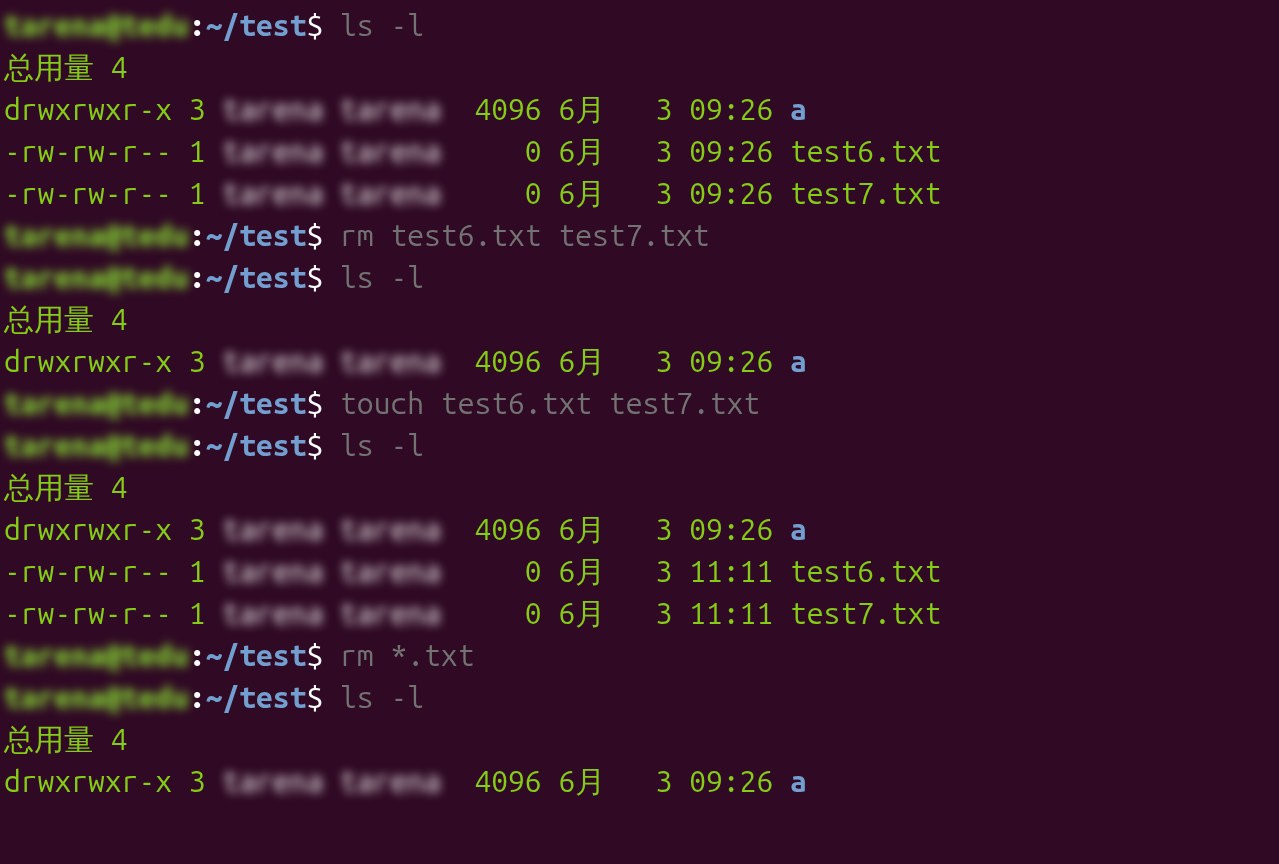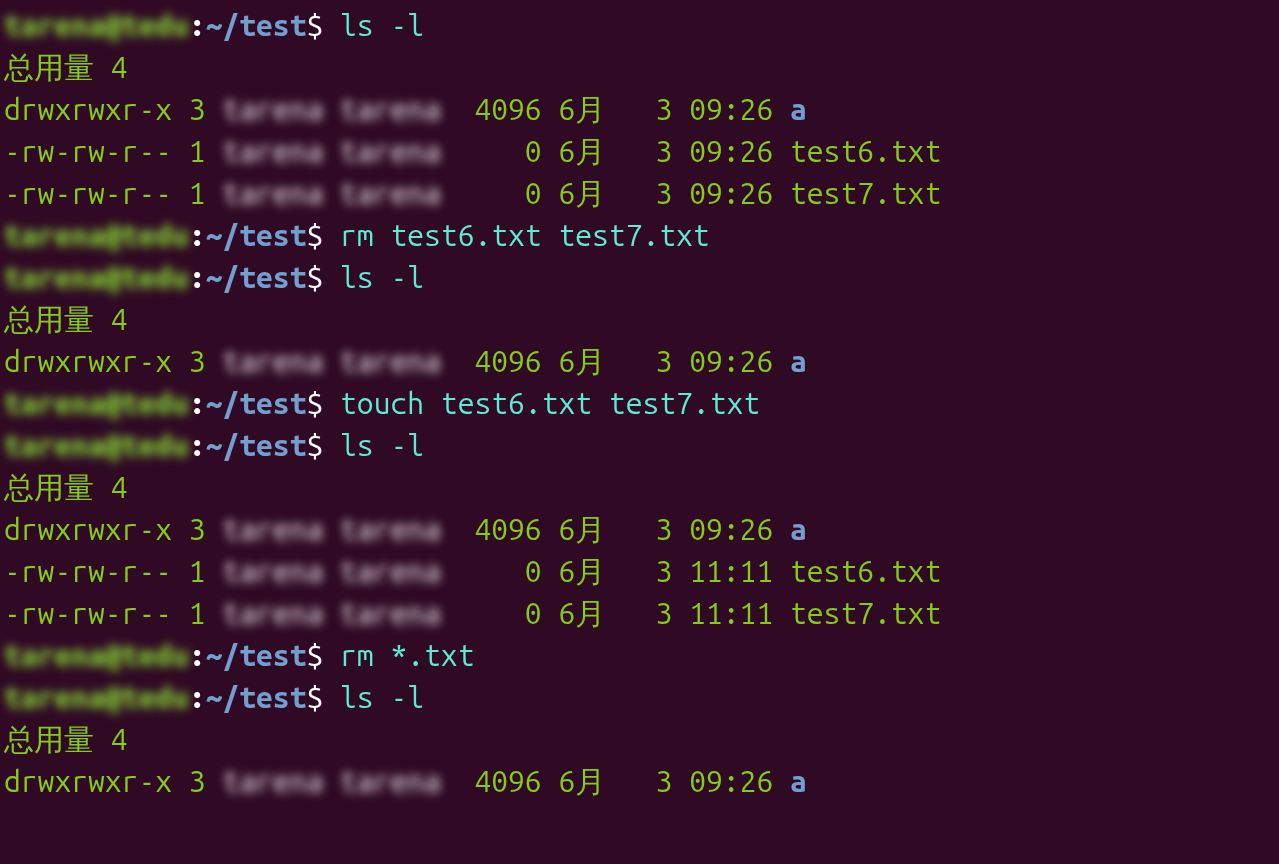--- a/index.html
+++ b/index.html
@@ -44,21 +44,21 @@
       font-weight: bold;
     }
     .dir-blue {
       color: #729fcf;
       font-weight: bold;
     }
     .prompt-dollar {
       color: #ffffff;
     }
     .cmd {
-      color: #5eead4;
+      color: #737373;
     }
     .output {
       color: #84cc16;
     }
   </style>
 </head>
 <body>
 
 <div class="terminal" id="terminal"><span class="line"><span class="user-blur">tarena@tedu</span><span class="colon">:</span><span class="path-blue">~</span><span class="path-blue">/test</span><span class="prompt-dollar">$ </span><span class="cmd">ls -l</span></span><span class="line output">总用量 4</span><span class="line"><span class="output">drwxrwxr-x 3 </span><span class="white-blur">tarena tarena</span><span class="output">  4096 6月   3 09:26 </span><span class="dir-blue">a</span></span><span class="line"><span class="output">-rw-rw-r-- 1 </span><span class="white-blur">tarena tarena</span><span class="output">     0 6月   3 09:26 </span><span class="output">test6.txt</span></span><span class="line"><span class="output">-rw-rw-r-- 1 </span><span class="white-blur">tarena tarena</span><span class="output">     0 6月   3 09:26 </span><span class="output">test7.txt</span></span><span class="line"><span class="user-blur">tarena@tedu</span><span class="colon">:</span><span class="path-blue">~</span><span class="path-blue">/test</span><span class="prompt-dollar">$ </span><span class="cmd">rm test6.txt test7.txt</span></span><span class="line"><span class="user-blur">tarena@tedu</span><span class="colon">:</span><span class="path-blue">~</span><span class="path-blue">/test</span><span class="prompt-dollar">$ </span><span class="cmd">ls -l</span></span><span class="line output">总用量 4</span><span class="line"><span class="output">drwxrwxr-x 3 </span><span class="white-blur">tarena tarena</span><span class="output">  4096 6月   3 09:26 </span><span class="dir-blue">a</span></span><span class="line"><span class="user-blur">tarena@tedu</span><span class="colon">:</span><span class="path-blue">~</span><span class="path-blue">/test</span><span class="prompt-dollar">$ </span><span class="cmd">touch test6.txt test7.txt</span></span><span class="line"><span class="user-blur">tarena@tedu</span><span class="colon">:</span><span class="path-blue">~</span><span class="path-blue">/test</span><span class="prompt-dollar">$ </span><span class="cmd">ls -l</span></span><span class="line output">总用量 4</span><span class="line"><span class="output">drwxrwxr-x 3 </span><span class="white-blur">tarena tarena</span><span class="output">  4096 6月   3 09:26 </span><span class="dir-blue">a</span></span><span class="line"><span class="output">-rw-rw-r-- 1 </span><span class="white-blur">tarena tarena</span><span class="output">     0 6月   3 11:11 </span><span class="output">test6.txt</span></span><span class="line"><span class="output">-rw-rw-r-- 1 </span><span class="white-blur">tarena tarena</span><span class="output">     0 6月   3 11:11 </span><span class="output">test7.txt</span></span><span class="line"><span class="user-blur">tarena@tedu</span><span class="colon">:</span><span class="path-blue">~</span><span class="path-blue">/test</span><span class="prompt-dollar">$ </span><span class="cmd">rm *.txt</span></span><span class="line"><span class="user-blur">tarena@tedu</span><span class="colon">:</span><span class="path-blue">~</span><span class="path-blue">/test</span><span class="prompt-dollar">$ </span><span class="cmd">ls -l</span></span><span class="line output">总用量 4</span><span class="line"><span class="output">drwxrwxr-x 3 </span><span class="white-blur">tarena tarena</span><span class="output">  4096 6月   3 09:26 </span><span class="dir-blue">a</span></span></div>
 

